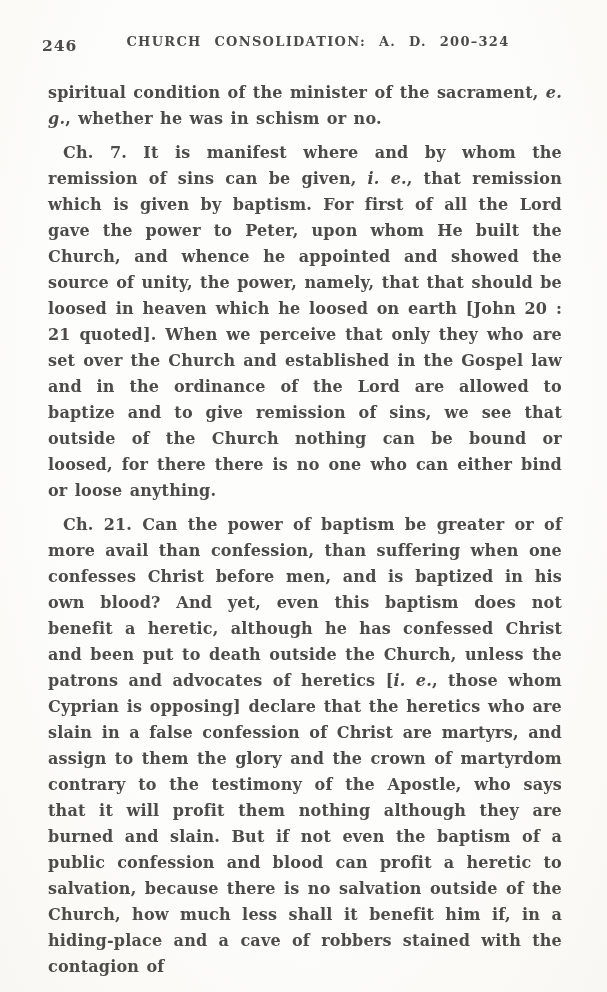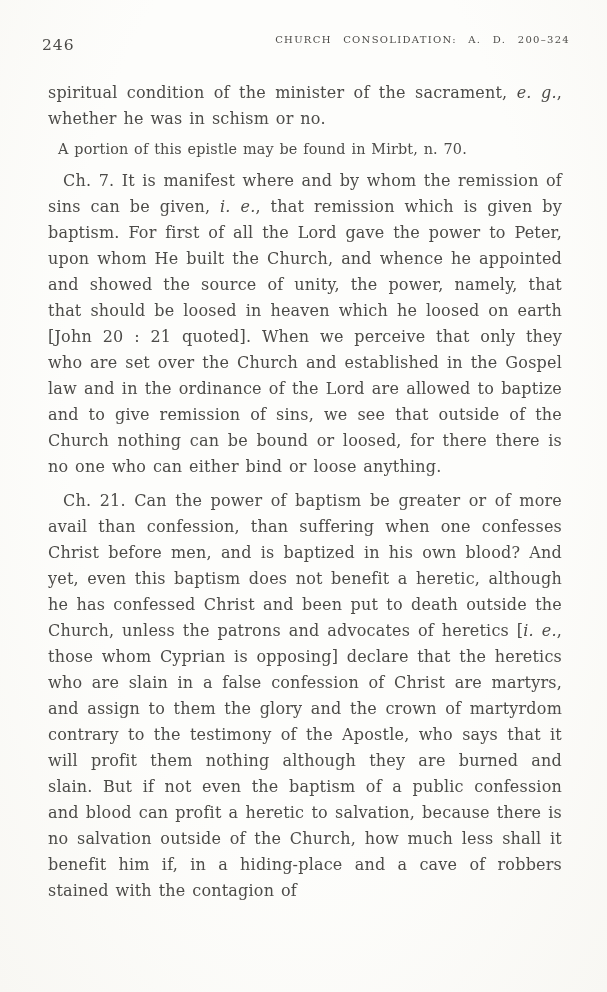--- a/index.html
+++ b/index.html
@@ -13,36 +13,37 @@
     box-sizing: border-box;
     width: 607px;
     height: 992px;
     overflow: hidden;
     padding: 34px 37px 0 40px;
     background: radial-gradient(ellipse at 50% 38%, #fdfdfb 55%, #f8f7f3 100%);
     font-family: "DejaVu Serif", "Liberation Serif", serif;
     color: #4c4b48;
     -webkit-hyphens: auto;
     hyphens: auto;
+    font-weight: bold;
   }
   .header {
     position: relative;
     height: 22px;
     margin-bottom: 24px;
   }
   .pageno {
     position: absolute;
     left: 2px;
     top: 2px;
     font-size: 15.5px;
     letter-spacing: 1px;
   }
   .running-title {
-    text-align: right;
-    font-size: 10px;
+    text-align: center;
+    font-size: 13px;
     letter-spacing: 1.3px;
     word-spacing: 7px;
     white-space: nowrap;
     padding-left: 26px;
   }
   p.para {
     margin: 8px;
     font-size: 16px;
     line-height: 26px;
     text-align: justify;
@@ -71,19 +72,18 @@
 
   <div class="header">
     <span class="pageno">246</span>
     <div class="running-title">CHURCH CONSOLIDATION: A. D. 200–324</div>
   </div>
 
   <p class="para mt-cont"><span>spiritual condition of the minister of the sacrament, </span><span class="it">e. g.</span><span>, whether he was in schism or no.</span></p>
 
 
 
-  <p class="para small indent-s mt-mirbt">A portion of this epistle may be found in Mirbt, n. 70.</p>
 
   <p class="para indent mt-ch7"><span>Ch. 7.  It is manifest where and by whom the remission of sins can be given, </span><span class="it">i. e.</span><span>, that remission which is given by baptism.  For first of all the Lord gave the power to Peter, upon whom He built the Church, and whence he appointed and showed the source of unity, the power, namely, that that should be loosed in heaven which he loosed on earth [John 20 : 21 quoted].  When we perceive that only they who are set over the Church and established in the Gospel law and in the ordinance of the Lord are allowed to baptize and to give remission of sins, we see that outside of the Church nothing can be bound or loosed, for there there is no one who can either bind or loose anything.</span></p>
 
   <p class="para indent"><span>Ch. 21.  Can the power of baptism be greater or of more avail than confession, than suffering when one confesses Christ before men, and is baptized in his own blood?  And yet, even this baptism does not benefit a heretic, although he has confessed Christ and been put to death outside the Church, unless the patrons and advocates of heretics [</span><span class="it">i. e.</span><span>, those whom Cyprian is opposing] declare that the heretics who are slain in a false confession of Christ are martyrs, and assign to them the glory and the crown of martyrdom contrary to the testimony of the Apostle, who says that it will profit them nothing although they are burned and slain.  But if not even the baptism of a public confession and blood can profit a heretic to salvation, because there is no salvation outside of the Church, how much less shall it benefit him if, in a hiding-place and a cave of robbers stained with the contagion of</span></p>
 
 </div>
 
 </body></html>

